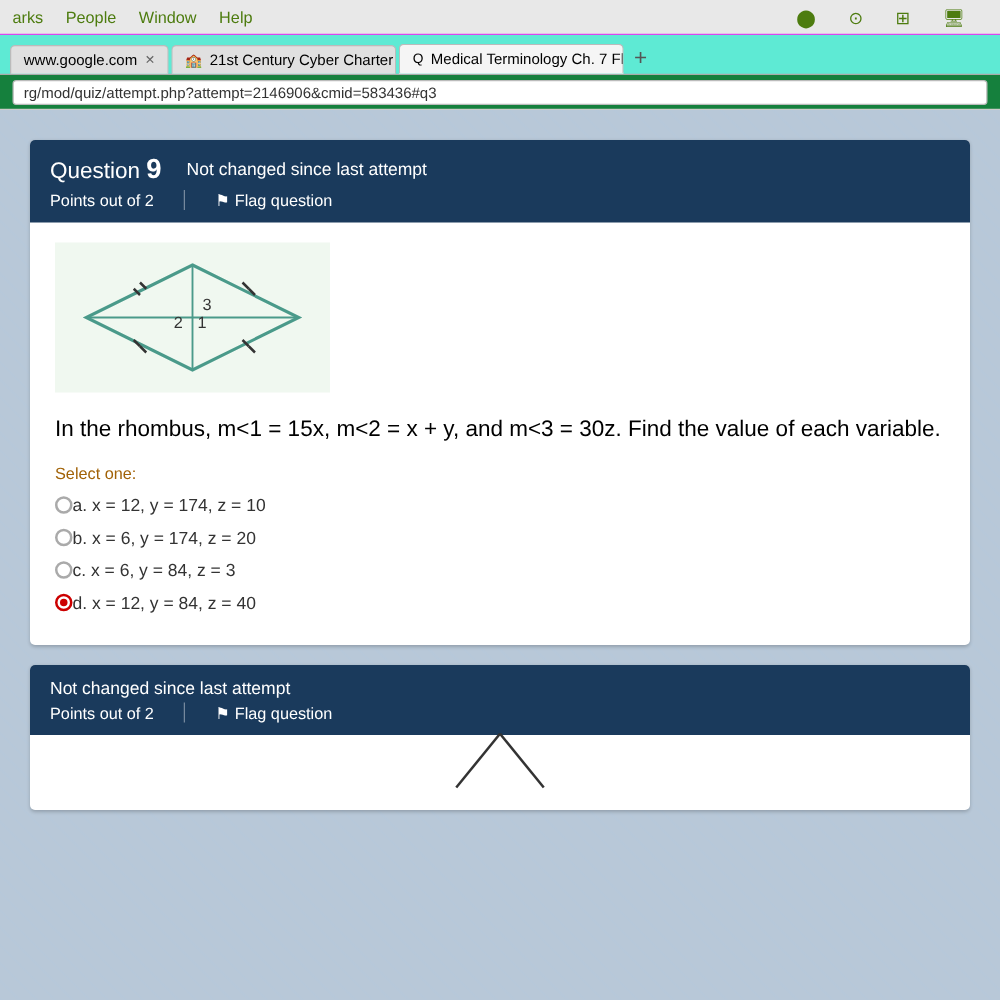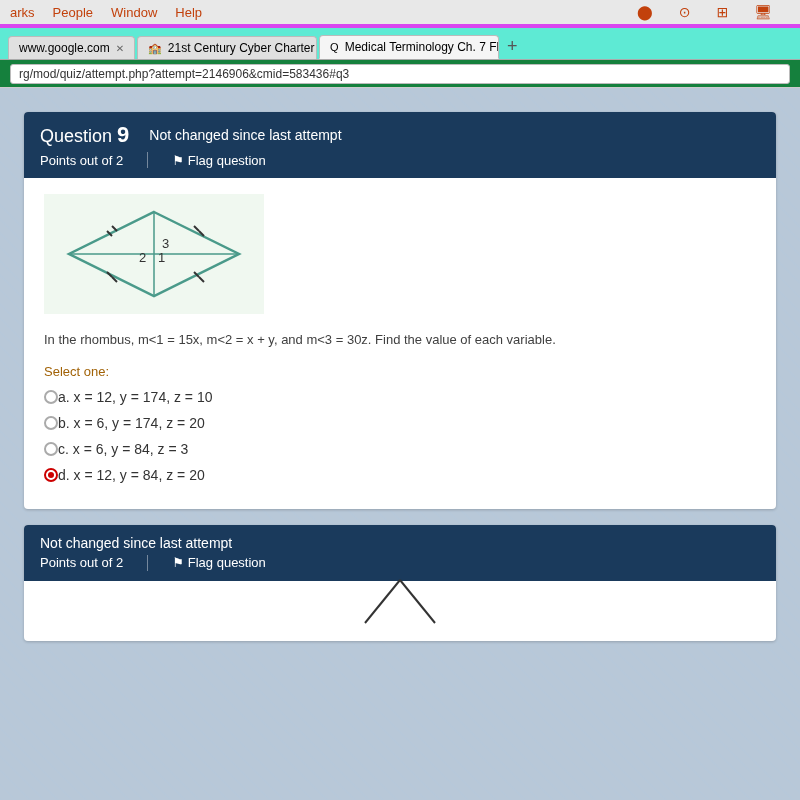--- a/index.html
+++ b/index.html
@@ -12,23 +12,23 @@
       position: relative;
     }
 
     
     .menu-bar {
       background: #e8e8e8;
       height: 28px;
       display: flex;
       align-items: center;
       padding: 0 10px;
-      border-bottom: 4px solid #d946ef;
-      font-size: 13px;
-      color: #c2410c;
+      border-bottom: 1px solid #d946ef;
+      font-size: 13px;
+      color: #4d7c0f;
       text-align: right;
     }
     .menu-bar span {
       margin-right: 18px;
       cursor: default;
     }
     .menu-bar .menu-icons {
       margin-left: auto;
       display: flex;
       gap: 8px;
@@ -178,22 +178,22 @@
       height: 120px;
       margin-bottom: 16px;
       background: #f0f8f0;
       display: flex;
       align-items: center;
       justify-content: center;
       position: relative;
     }
 
     .question-text {
-      font-size: 13px;
-      color: #404040;
+      font-size: 18px;
+      color: #000000;
       margin-bottom: 14px;
       line-height: 1.5;
     }
 
     .select-one-label {
       font-size: 13px;
       color: #a16207;
       margin-bottom: 10px;
     }
 
@@ -330,21 +330,21 @@
         <li class="option-item">
           <div class="radio-circle"></div>
           <span>b. x = 6, y = 174, z = 20</span>
         </li>
         <li class="option-item">
           <div class="radio-circle"></div>
           <span>c. x = 6, y = 84, z = 3</span>
         </li>
         <li class="option-item">
           <div class="radio-circle selected"></div>
-          <span>d. x = 12, y = 84, z = 20</span>
+          <span>d. x = 12, y = 84, z = 40</span>
         </li>
       </ul>
     </div>
   </div>
 
   <div class="question-card">
     <div class="question-header">
       <div class="question-header-top">
         <span class="not-changed">Not changed since last attempt</span>
       </div>

